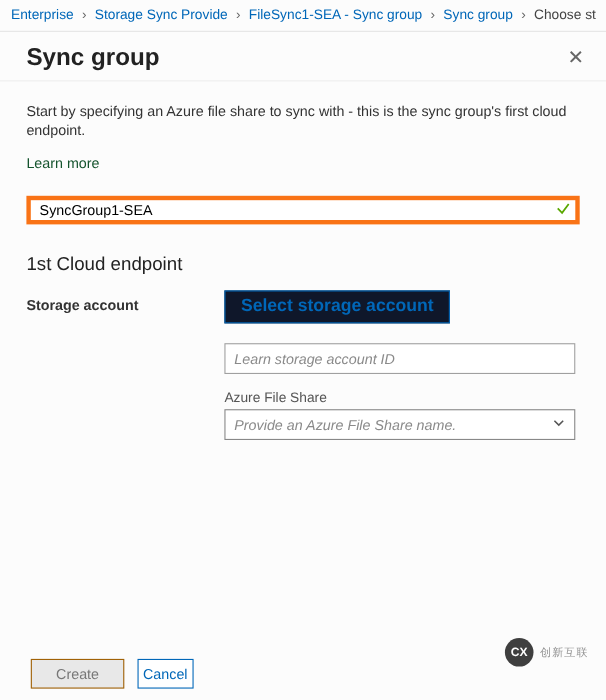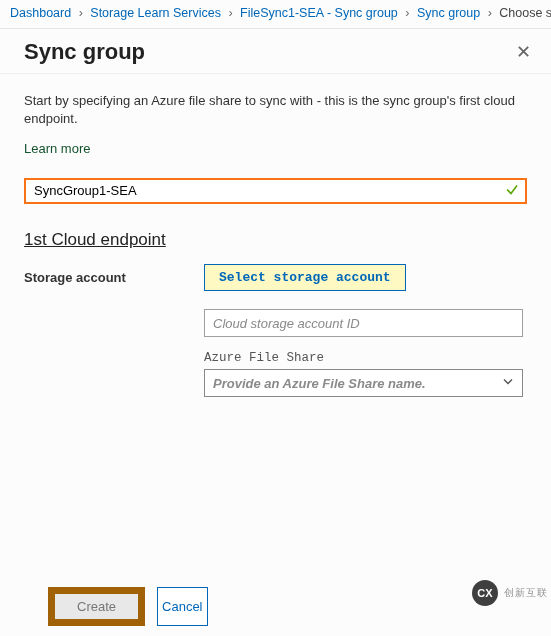--- a/index.html
+++ b/index.html
@@ -11,47 +11,47 @@
   .header { display: flex; align-items: center; justify-content: space-between; padding: 10px 14px 2px 24px; }
   .header h1 { font-size: 22px; font-weight: 600; color: #222; }
   .close { font-size: 18px; color: #666; cursor: pointer; padding: 2px 6px; line-height: 1; }
   .divider { border-bottom: 1px solid #eee; margin: 6px 0 0 0; }
   .content { padding: 18px 24px 0 24px; font-size: 13px; color: #333; }
   .intro p { margin-bottom: 14px; line-height: 1.35; }
   .learn-more { color: #14532d; cursor: pointer; display: inline-block; margin-bottom: 22px; }
   .form-row { display: flex; align-items: center; margin-bottom: 26px; }
   .form-row .label { width: 180px; font-size: 13.5px; color: #222; }
   .form-row .control { flex: 1; position: relative; }
-  .section-title { font-size: 17px; font-weight: 400; color: #222; margin-bottom: 14px; text-decoration: underline; }
-  input[type="text"].sync-name { width: 100%; height: 26px; border: 2px solid #f97316; padding: 3px 28px 5px 8px; font-size: 13px; font-family: inherit; outline: none; }
+  .section-title { font-size: 17px; font-weight: 400; color: #222; margin-bottom: 14px; }
+  input[type="text"].sync-name { width: 100%; height: 26px; border: 4px solid #f97316; padding: 3px 28px 5px 8px; font-size: 13px; font-family: inherit; outline: none; }
   .check-ic { position: absolute; right: 8px; top: 50%; transform: translateY(-50%); }
   .select { width: 100%; height: 28px; border: 1px solid #888; padding: 3px 28px 3px 8px; font-size: 13px; background: #fff; position: relative; display: flex; align-items: center; cursor: pointer; }
   .select .caret { position: absolute; right: 8px; top: 50%; transform: translateY(-50%); }
-  .btn-secondary { border: 1px solid #0067b8; color: #0067b8; background: #fef9c3; padding: 5px 14px; font-size: 13px; font-weight: 600; cursor: pointer; display: inline-block; font-family: Liberation Mono, monospace; }
+  .btn-secondary { border: 1px solid #0067b8; color: #0067b8; background: #0f172a; padding: 5px 14px; font-size: 16px; font-weight: 600; cursor: pointer; display: inline-block; }
   .readonly-field { width: 100%; height: 28px; border: 1px solid #a0a0a0; padding: 4px 8px; font-size: 13px; color: #8a8a8a; font-style: italic; background: #fff; margin-top: 18px; display: flex; align-items: center; }
-  .afs-label { font-size: 12.5px; color: #555; margin-top: 14px; margin-bottom: 4px; font-family: Liberation Mono, monospace; }
+  .afs-label { font-size: 12.5px; color: #555; margin-top: 14px; margin-bottom: 4px; }
   .left-col { width: 180px; display: inline-block; vertical-align: top; font-weight: bold; }
   .right-col { display: inline-block; width: calc(100% - 184px); vertical-align: top; }
   .row-storage { display: flex; }
   .footer { position: absolute; left: 0; right: 0; bottom: 0; padding: 8px 0 10px 28px; display: flex; gap: 12px; }
-  .btn-create { background: #e8e8e8; border: 7px solid #a16207; color: #777; padding: 5px 22px; font-size: 13px; cursor: default; margin-left: 20px; }
+  .btn-create { background: #e8e8e8; border: 1px solid #a16207; color: #777; padding: 5px 22px; font-size: 13px; cursor: default; }
   .btn-cancel { background: #fff; border: 1px solid #0067b8; color: #0067b8; padding: 5px 4px; font-size: 13px; cursor: pointer; }
-  .watermark { position: absolute; right: 3px; bottom: 30px; display: flex; align-items: center; gap: 6px; opacity: 0.8; justify-content: flex-end; }
+  .watermark { position: absolute; right: 16px; bottom: 30px; display: flex; align-items: center; gap: 6px; opacity: 0.8; justify-content: flex-end; }
   .wm-badge { width: 26px; height: 26px; background: #111; color:#fff; border-radius: 50%; display:flex; align-items:center; justify-content:center; font-weight:700; font-size:11px; }
   .wm-text { font-size: 10px; color:#777; letter-spacing:1px; }
   svg.caret-svg path { stroke:#555; stroke-width:1.4; fill:none; }
   svg.check-svg path { stroke:#5aa700; stroke-width:1.6; fill:none; }
 </style>
 </head>
 <body>
 
 <div class="breadcrumb">
-  <span class="crumb">Dashboard</span>
+  <span class="crumb">Enterprise</span>
   <span class="chev">›</span>
-  <span class="crumb">Storage Learn Services</span>
+  <span class="crumb">Storage Sync Provide</span>
   <span class="chev">›</span>
   <span class="crumb">FileSync1-SEA - Sync group</span>
   <span class="chev">›</span>
   <span class="crumb">Sync group</span>
   <span class="chev">›</span>
   <span class="crumb last">Choose st</span>
 </div>
 
 <div class="header">
   <h1>Sync group</h1>
@@ -76,23 +76,23 @@
     </div>
   </div>
 
   <div class="section-title">1st Cloud endpoint</div>
 
 
   <div class="row-storage">
     <div class="left-col label" style="padding-top:6px;">Storage account</div>
     <div class="right-col">
       <span class="btn-secondary">Select storage account</span>
-      <div class="readonly-field">Cloud storage account ID</div>
+      <div class="readonly-field">Learn storage account ID</div>
       <div class="afs-label">Azure File Share</div>
-      <div class="select" style="height:28px;font-weight:bold;">
+      <div class="select" style="height:28px;">
         <span style="color:#8a8a8a; font-style:italic;">Provide an Azure File Share name.</span>
         <span class="caret">
           <svg class="caret-svg" width="12" height="12" viewBox="0 0 12 12">
               <path d="M2 4 L6 8 L10 4"></path>
             </svg>
         </span>
       </div>
     </div>
   </div>
 </div>

